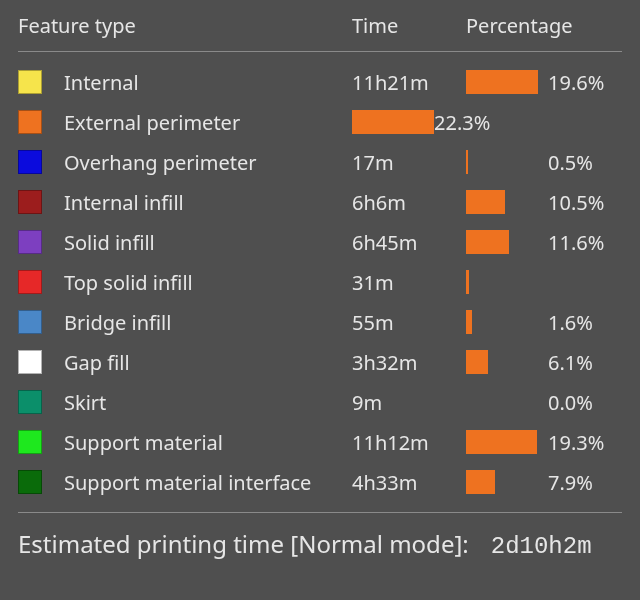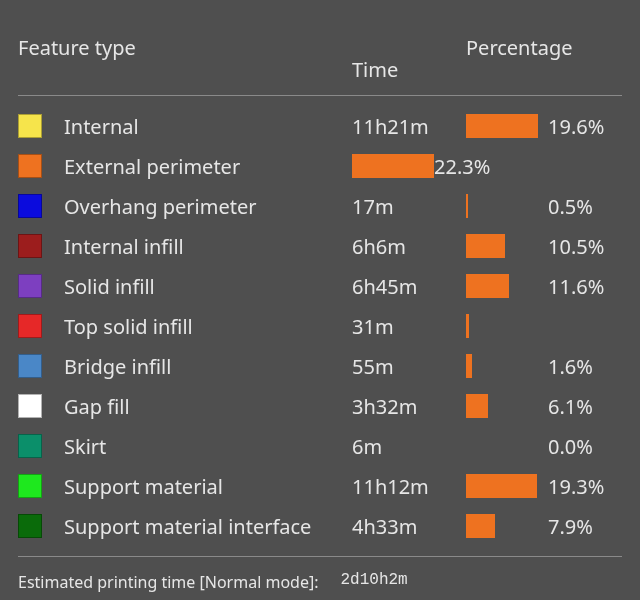--- a/index.html
+++ b/index.html
@@ -15,21 +15,21 @@
   }
   .panel {
     padding: 10px 18px 14px 18px;
   }
   .header-row {
     display: flex;
     align-items: center;
     padding: 2px 2px 8px 0;
   }
   .col-feature-head { flex: 0 0 334px; }
-  .col-time-head    { flex: 0 0 114px; margin-top: 44px; }
+  .col-time-head    { flex: 0 0 114px; }
   .col-pct-head     { flex: 1 1 auto; }
 
   .sep {
     height: 1px;
     background: #8a8a8a;
     margin: 4px 0 10px 0;
   }
   .sep.bottom {
     margin: 10px 0 12px 0;
   }
@@ -76,23 +76,23 @@
 
   .pct-cell {
     flex: 1 1 auto;
     text-align: left;
     padding-right: 4px;
     white-space: nowrap;
   }
 
   .footer-row {
     display: flex;
-    align-items: flex-start;
+    align-items: flex-end;
     padding-top: 2px;
-    font-size: 16px;
+    font-size: 24px;
   }
   .footer-label {
     flex: 0 0 auto;
     margin-right: 22px;
   }
   .footer-value {
     flex: 0 0 auto;
     font-family: Liberation Mono, monospace;
   }
 </style>
@@ -176,21 +176,21 @@
         <div class="feature-label">Gap fill</div>
         <div class="time-cell">3h32m</div>
         <div class="bar-cell">
           <div class="bar-fill" style="width: 22.4305px; background: rgb(238, 114, 32);"></div>
         </div>
         <div class="pct-cell">6.1%</div>
       </div>
       <div class="row">
         <div class="swatch" style="background: rgb(11, 143, 106);"></div>
         <div class="feature-label">Skirt</div>
-        <div class="time-cell">6m</div>
+        <div class="time-cell">9m</div>
         <div class="bar-cell">
           <div class="bar-fill" style="width: 0px; background: rgb(238, 114, 32);"></div>
         </div>
         <div class="pct-cell">0.0%</div>
       </div>
       <div class="row">
         <div class="swatch" style="background: rgb(30, 232, 30);"></div>
         <div class="feature-label">Support material</div>
         <div class="time-cell">11h12m</div>
         <div class="bar-cell">

